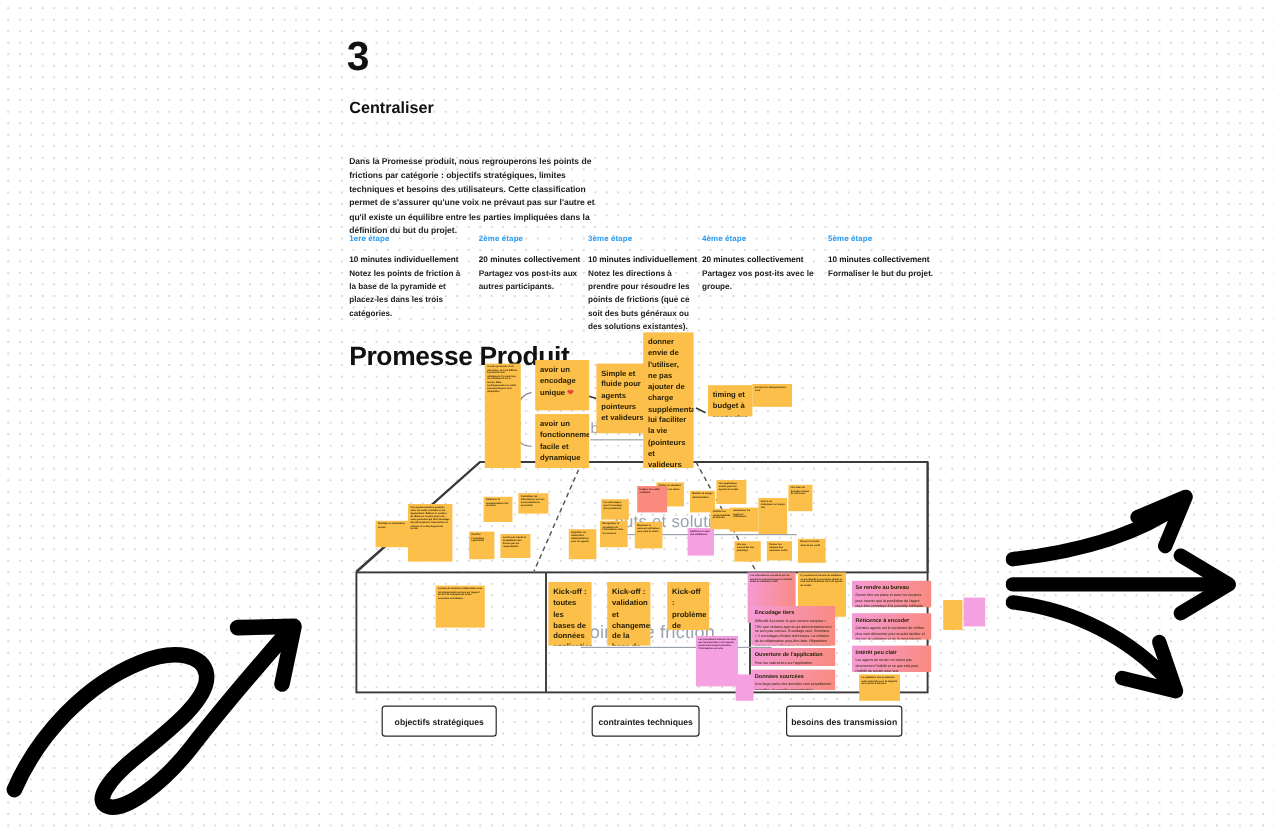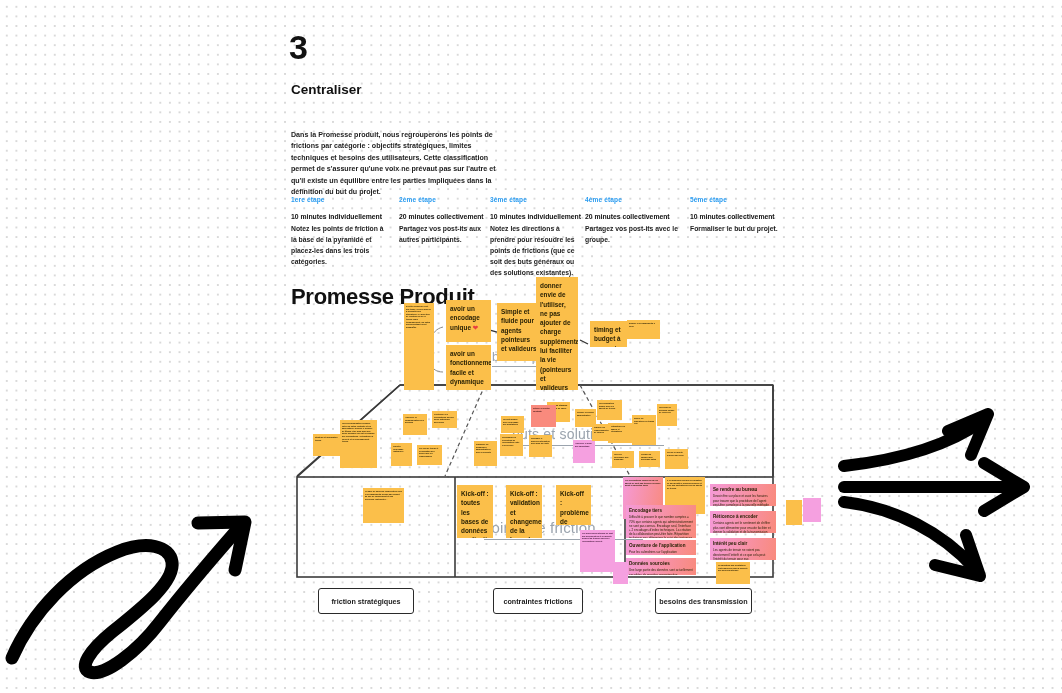--- a/index.html
+++ b/index.html
@@ -251,22 +251,22 @@
     <span class="nh">Intérêt peu clair</span>
     <span class="nb">Les agents de terrain ne voient pas directement l'intérêt et ce que cela peut l'intérêt du terrain pour eux</span>
   </div>
 
   <div class="note txt-xtiny" style="left:716px;top:562px;width:34px;height:22px;">La validation des prestations reste manuelle pour la majorité des services internes</div>
 
   <div class="note pink txt-xtiny" style="left:613px;top:562px;width:15px;height:22px;"></div>
   <div class="note txt-xtiny" style="left:786px;top:500px;width:16px;height:25px;"></div>
   <div class="note pink txt-xtiny" style="left:803px;top:498px;width:18px;height:24px;"></div>
 
-  <div class="cat-box" id="cat-0">friction stratégiques</div>
-  <div class="cat-box" id="cat-1">contraintes frictions</div>
+  <div class="cat-box" id="cat-0">objectifs stratégiques</div>
+  <div class="cat-box" id="cat-1">contraintes techniques</div>
   <div class="cat-box" id="cat-2">besoins des transmission</div>
 
   <svg id="arrow-loop" width="270" height="190" viewBox="0 0 270 190">
     <path d="M10 158 C 30 112, 70 70, 115 52 C 145 40, 168 46, 170 62
              C 173 82, 140 108, 110 132 C 88 150, 76 168, 88 172
              C 102 177, 135 152, 158 122 C 180 94, 200 70, 235 30" fill="none" stroke="#000" stroke-width="13" stroke-linecap="round" stroke-linejoin="round"></path>
     <path d="M196 23 L 243 22 L 233 70" fill="none" stroke="#000" stroke-width="13" stroke-linecap="round" stroke-linejoin="round"></path>
   </svg>
 
   <svg id="arrow-split" width="215" height="185" viewBox="0 0 215 185">

